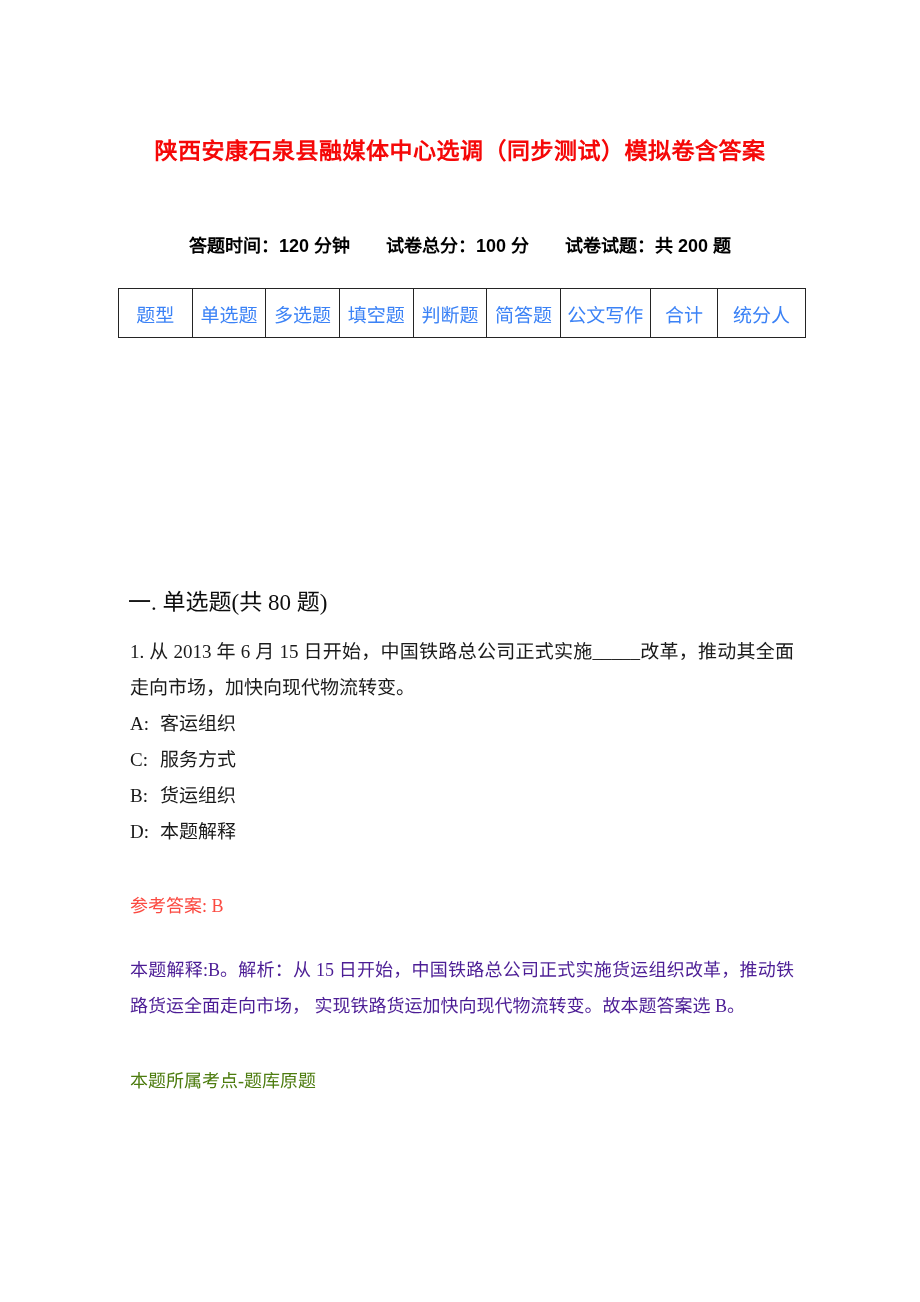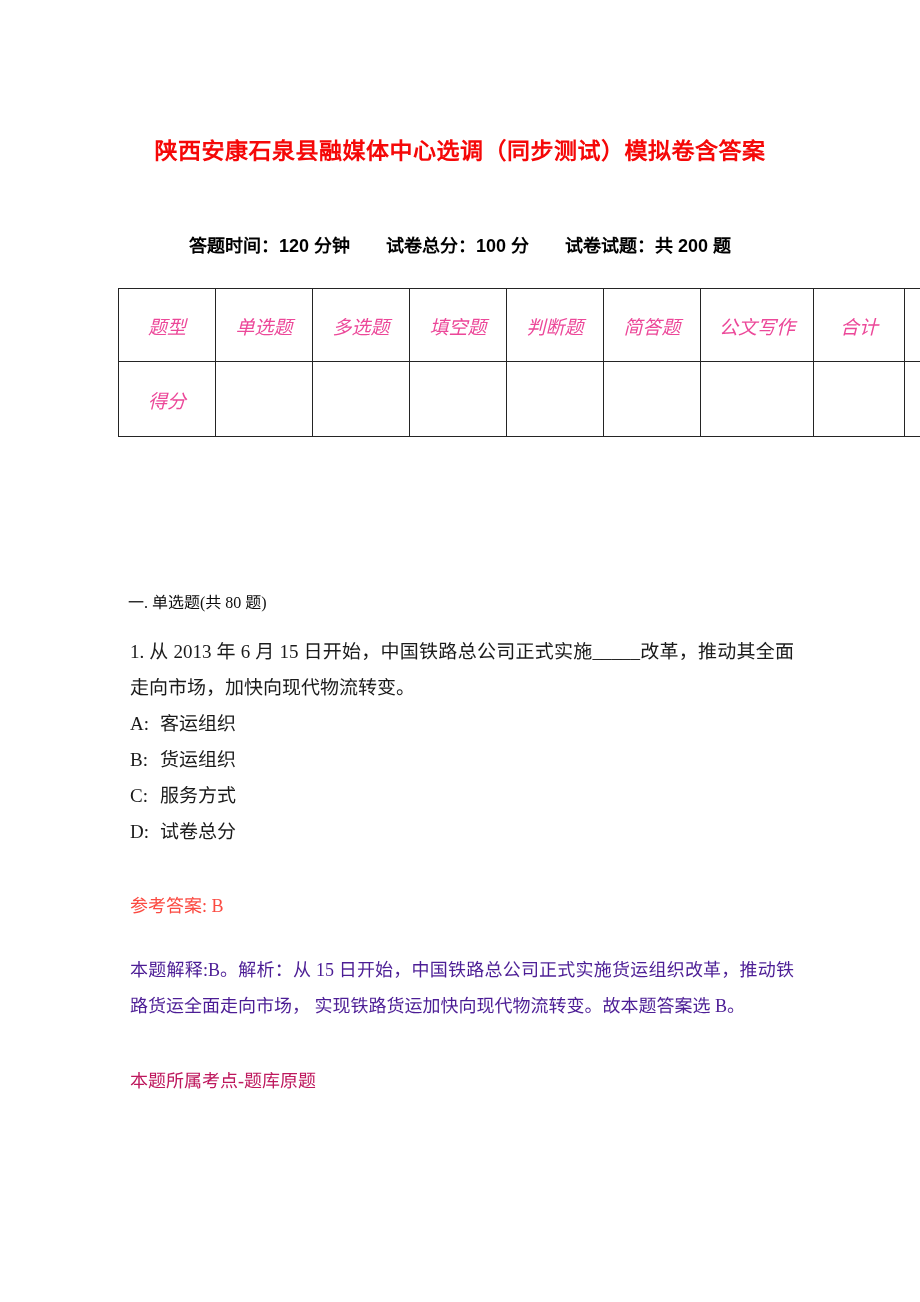--- a/index.html
+++ b/index.html
@@ -70,40 +70,39 @@
     border-collapse: collapse;
     width: 688px;
     table-layout: fixed;
   }
   table.score-table td {
     border: 1px solid #242424;
     text-align: center;
     vertical-align: middle;
     font-family: "Liberation Serif", "DejaVu Serif", serif;
     font-size: 19px;
-    color: #ec4899;
-    padding: 12px;
-    font-style: italic;
+    color: #3b82f6;
+    padding: 0;
   }
   table.score-table tr.head-row td { height: 48px; }
   table.score-table tr.score-row td { height: 50px; }
 
   .col-label  { width: 72px; }
   .col-type   { width: 72px; }
   .col-gw     { width: 88px; }
   .col-total  { width: 66px; }
   .col-tallier{ width: 86px; }
 
   
   .section-heading {
     position: absolute;
     left: 128px;
     top: 570px;
     font-family: "Liberation Serif", "DejaVu Serif", serif;
-    font-size: 16px;
+    font-size: 23px;
     line-height: 34px;
     color: #0d0d0d;
     white-space: nowrap;
   }
 
   
   .question-block {
     position: absolute;
     left: 130px;
     top: 618px;
@@ -148,21 +147,21 @@
     text-align: justify;
     margin-top: 28px;
   }
 
   .kaodian-line {
     position: absolute;
     left: 130px;
     top: 1050px;
     font-size: 18px;
     line-height: 30px;
-    color: #be185d;
+    color: #4d7c0f;
     white-space: nowrap;
   }
 </style>
 </head>
 <body>
 
 <div class="page">
 
   <div class="doc-title">陕西安康石泉县融媒体中心选调（同步测试）模拟卷含答案</div>
 
@@ -181,52 +180,41 @@
           <td class="col-label">题型</td>
           <td class="col-type">单选题</td>
           <td class="col-type">多选题</td>
           <td class="col-type">填空题</td>
           <td class="col-type">判断题</td>
           <td class="col-type">简答题</td>
           <td class="col-gw">公文写作</td>
           <td class="col-total">合计</td>
           <td class="col-tallier">统分人</td>
         </tr>
-        <tr class="score-row">
-          <td class="col-label">得分</td>
-          <td class="col-type"></td>
-          <td class="col-type"></td>
-          <td class="col-type"></td>
-          <td class="col-type"></td>
-          <td class="col-type"></td>
-          <td class="col-gw"></td>
-          <td class="col-total"></td>
-          <td class="col-tallier"></td>
-        </tr>
       </tbody>
     </table>
   </div>
 
   <div class="section-heading">一. 单选题(共 80 题)</div>
 
   <div class="question-block">
     <div class="question-stem">1. 从 2013 年 6 月 15 日开始，中国铁路总公司正式实施_____改革，推动其全面走向市场，加快向现代物流转变。</div>
 
     <div class="options">
       <div class="option-row">
         <span class="option-key">A:</span><span>客运组织</span>
       </div>
       <div class="option-row">
+        <span class="option-key">C:</span><span>服务方式</span>
+      </div>
+      <div class="option-row">
         <span class="option-key">B:</span><span>货运组织</span>
       </div>
       <div class="option-row">
-        <span class="option-key">C:</span><span>服务方式</span>
-      </div>
-      <div class="option-row">
-        <span class="option-key">D:</span><span>试卷总分</span>
+        <span class="option-key">D:</span><span>本题解释</span>
       </div>
     </div>
   </div>
 
   <div class="answer-block">
     <div class="answer-line">参考答案: B</div>
     <div class="explain-line">本题解释:B。解析：从 15 日开始，中国铁路总公司正式实施货运组织改革，推动铁路货运全面走向市场， 实现铁路货运加快向现代物流转变。故本题答案选 B。</div>
   </div>
 
   <div class="kaodian-line">本题所属考点-题库原题</div>

